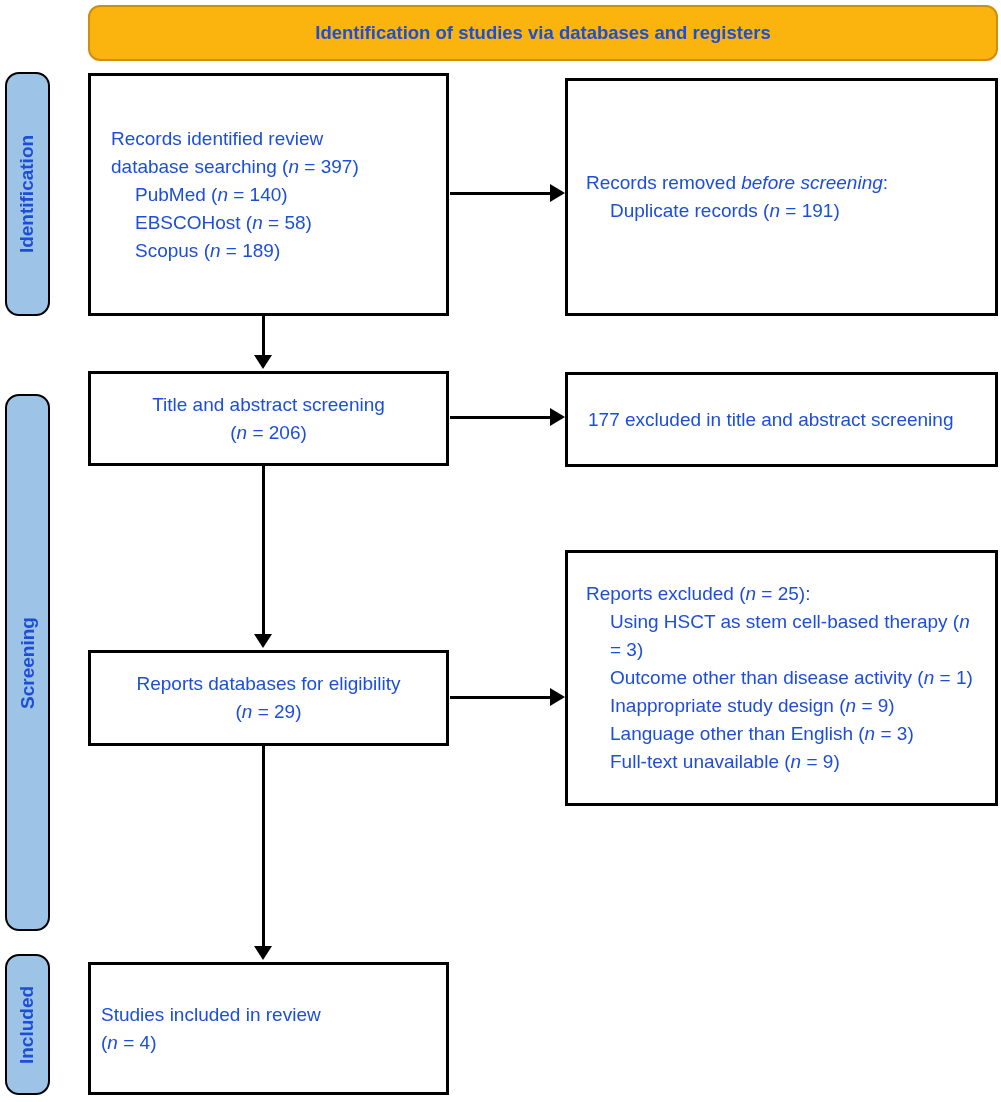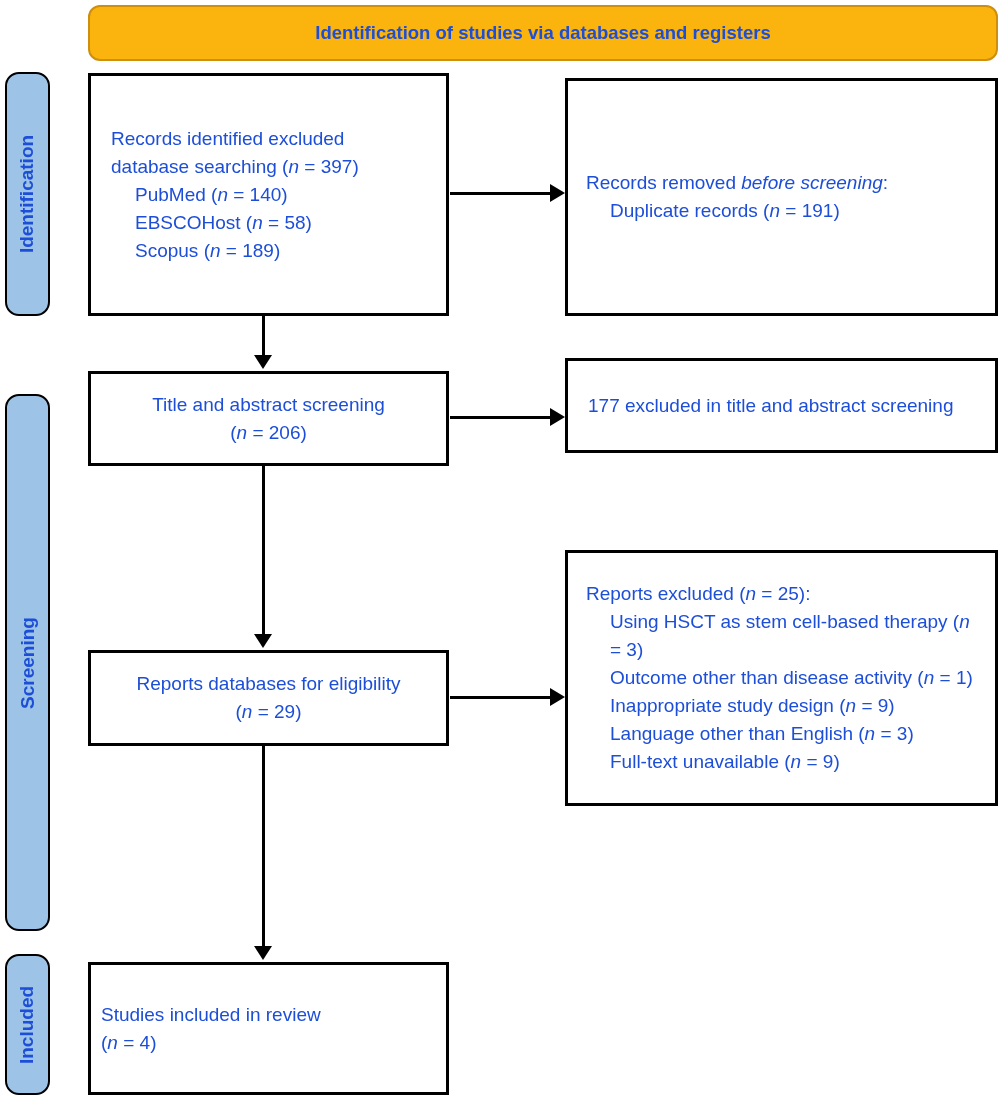--- a/index.html
+++ b/index.html
@@ -50,21 +50,21 @@
     border:3px solid #000;
     box-sizing:border-box;
     display:flex; flex-direction:column; justify-content:center;
   }
   .col-left  { left:88px;  width:361px; }
   .col-right { left:565px; width:433px;justify-content:center; }
 
   .box-records-identified { top:73px;  height:243px; padding:10px 12px 10px 20px; }
   .box-records-removed    { top:78px;  height:238px; padding:10px 12px 10px 18px; }
   .box-title-abstract     { top:371px; height:95px;  text-align:center; padding:4px 10px; }
-  .box-excluded-ta        { top:358px; height:95px;  padding:4px 20px; }
+  .box-excluded-ta        { top:372px; height:95px;  padding:4px 20px; }
   .box-reports-assessed   { top:650px; height:96px;  text-align:center; padding:4px 10px; }
   .box-reports-excluded   { top:550px; height:256px; padding:10px 14px 10px 18px; }
   .box-studies-included   { top:962px; height:133px; padding:4px 10px; }
 
   .indent { margin-left:24px; }
 
   
   .harrow { position:absolute; height:2.5px; background:#000; }
   .harrow::after {
     content:""; position:absolute; right:-15px; top:50%;
@@ -103,21 +103,21 @@
     <span class="stage-text">Identification</span>
   </div>
   <div class="stage stage-screening">
     <span class="stage-text">Screening</span>
   </div>
   <div class="stage stage-included">
     <span class="stage-text">Included</span>
   </div>
 
   <div class="box col-left box-records-identified">
-    <div>Records identified excluded</div>
+    <div>Records identified review</div>
     <div>database searching (<i>n</i> = 397)</div>
     <div class="indent">PubMed (<i>n</i> = 140)</div>
     <div class="indent">EBSCOHost (<i>n</i> = 58)</div>
     <div class="indent">Scopus (<i>n</i> = 189)</div>
   </div>
 
   <div class="box col-right box-records-removed">
     <div>Records removed <i>before screening</i>:</div>
     <div class="indent">Duplicate records (<i>n</i> = 191)</div>
   </div>

